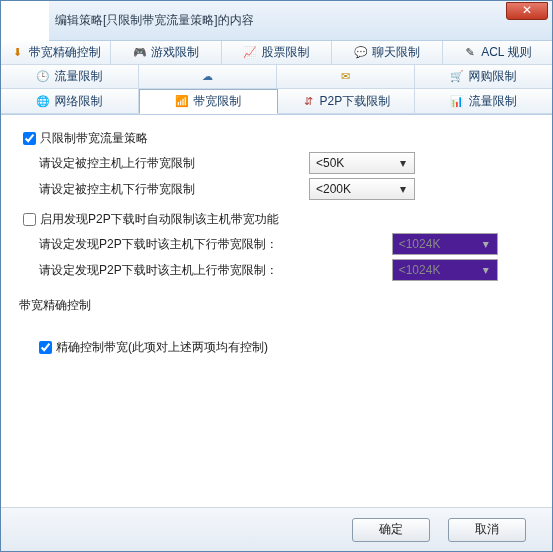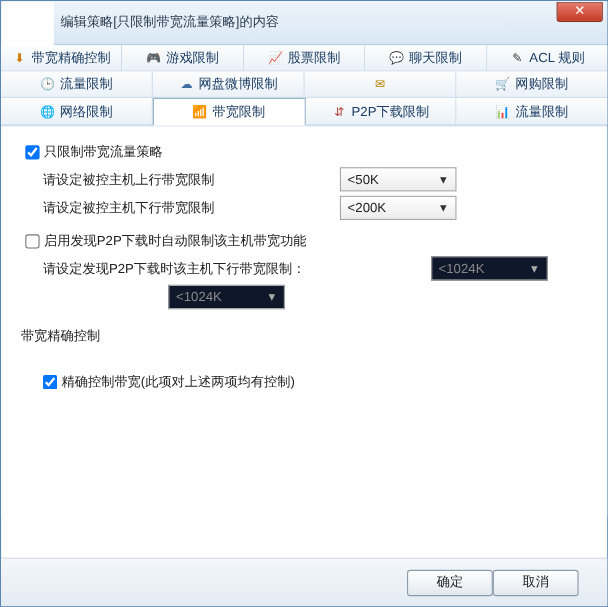--- a/index.html
+++ b/index.html
@@ -14,26 +14,26 @@
   .tab:last-child { border-right: none; }
   .tab.active { background: #fff; border-top: 1px solid #9ab4cc; border-left: 1px solid #9ab4cc; border-right: 1px solid #9ab4cc; border-bottom: 1px solid #fff; position: relative; z-index: 1; }
   .tab-icon { width: 14px; height: 14px; display: inline-flex; align-items: center; justify-content: center; font-size: 11px; }
   .content { flex: 1; background: #fff; padding: 14px 18px; color: #222; overflow: auto; }
   .row { display: flex; align-items: center; margin: 8px 0; }
   .row .lbl { flex: 0 0 auto; }
   .chk { margin-right: 4px; }
   .indent { padding-left: 20px; }
   .indent .row { margin: 4px 0; }
   .combo { width: 106px; height: 22px; border: 1px solid #a6a6a6; background: linear-gradient(#fff,#ececec); display: inline-flex; align-items: center; padding: 0 4px 0 6px; position: relative; border-radius: 0; }
-  .combo.disabled { color: #888; background: #0f172a; }
+  .combo.disabled { color: #888; background: #4c1d95; }
   .combo .val { flex: 1; }
   .combo .arrow { width: 14px; text-align: center; color: #333; }
   .combo.disabled .arrow { color: #aaa; }
   .section-title { color: #1a1a1a; margin-top: 16px; margin-bottom: 24px; }
-  .footer { height: 44px; border-top: 1px solid #cfd7df; background: linear-gradient(#f4f7fb,#e4ebf3); display: flex; align-items: center; justify-content: flex-end; padding-right: 26px; margin-top: 37px; }
+  .footer { height: 44px; border-top: 1px solid #cfd7df; background: linear-gradient(#f4f7fb,#e4ebf3); display: flex; align-items: center; justify-content: flex-end; gap: 18px; padding-right: 26px; margin-top: 37px; }
   .btn { min-width: 78px; height: 24px; border: 1px solid #8a9bab; background: linear-gradient(#fefefe,#e4e9ef); border-radius: 3px; display: inline-flex; align-items: center; justify-content: center; color: #222; cursor: default; }
   label.chk-label { display: inline-flex; align-items: center; }
   .spacer-right { width: 220px; display:flex; }
 </style>
 </head>
 <body>
 
 <div class="window">
   <div class="titlebar">
     <span class="title">编辑策略[只限制带宽流量策略]的内容</span>
@@ -65,21 +65,20 @@
           <span>ACL 规则</span>
         </div>
       </div>
       <div class="tabs-row">
         <div class="tab">
           <span class="tab-icon" style="color: rgb(201, 139, 0);">🕒</span>
           <span>流量限制</span>
         </div>
         <div class="tab">
           <span class="tab-icon" style="color: rgb(61, 111, 163);">☁</span>
-          <span>网盘微博限制</span>
         </div>
         <div class="tab">
           <span class="tab-icon" style="color: rgb(185, 134, 0);">✉</span>
         </div>
         <div class="tab">
           <span class="tab-icon" style="color: rgb(42, 122, 42);">🛒</span>
           <span>网购限制</span>
         </div>
       </div>
       <div class="tabs-row">
@@ -144,20 +143,21 @@
         <span class="lbl">请设定发现P2P下载时该主机下行带宽限制：</span>
         <span class="spacer-right">
           <span style="flex:1"></span>
           <span class="combo disabled">
             <span class="val">&lt;1024K</span>
             <span class="arrow">▾</span>
           </span>
         </span>
       </div>
       <div class="row">
+        <span class="lbl">请设定发现P2P下载时该主机上行带宽限制：</span>
         <span class="spacer-right">
           <span style="flex:1"></span>
           <span class="combo disabled">
             <span class="val">&lt;1024K</span>
             <span class="arrow">▾</span>
           </span>
         </span>
       </div>
     </div>
 

